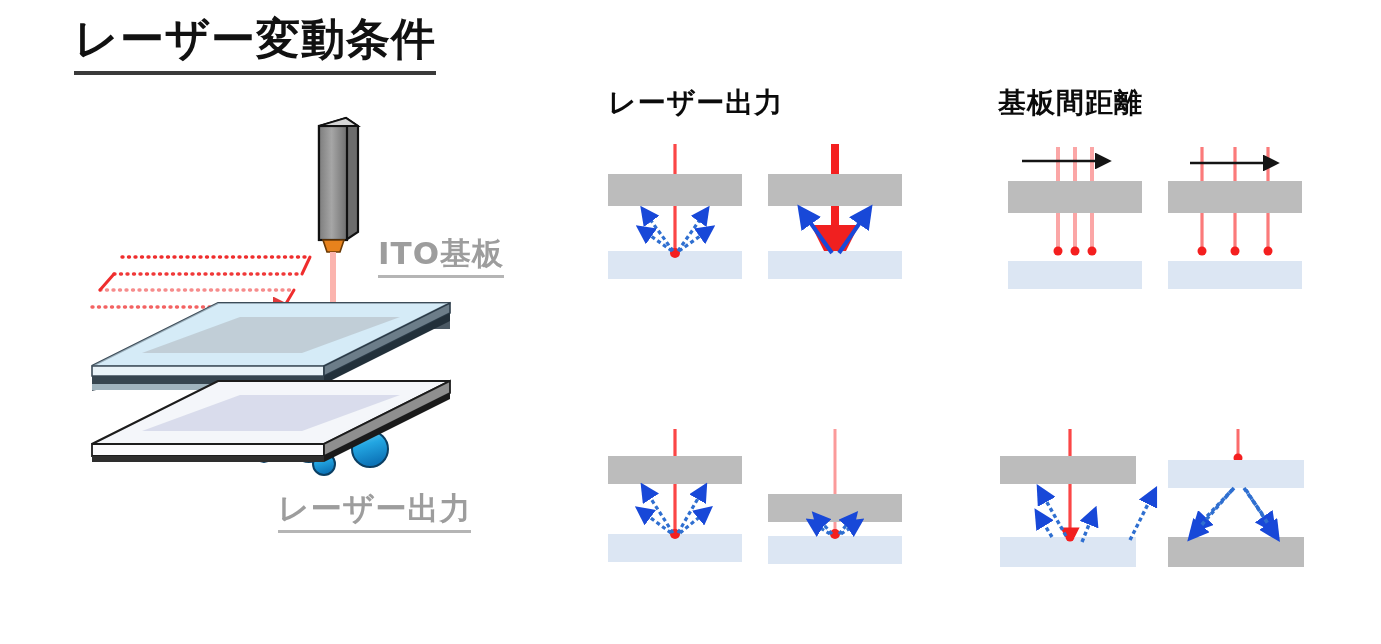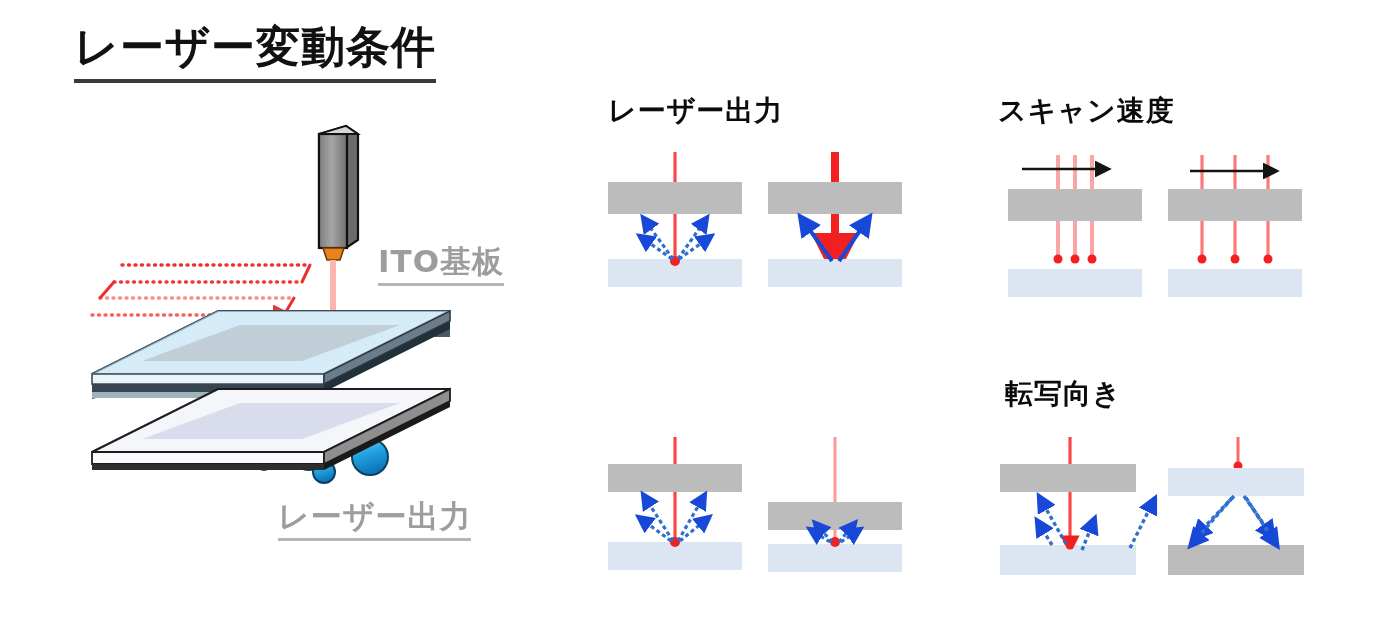--- a/index.html
+++ b/index.html
@@ -1,21 +1,21 @@
 <!DOCTYPE html>
 <html><head>
 <meta charset="utf-8">
 <style>
   html,body{margin:0;padding:0;}
   body{
     width:1381px;height:644px;background:#ffffff;
     font-family:"DejaVu Sans","Liberation Sans",sans-serif;
     overflow:hidden;position:relative;
   }
-  .stage{position:absolute;left:0;top:12px;width:1381px;height:532px;}
+  .stage{position:absolute;left:0;top:4px;width:1381px;height:532px;}
 
   
   .main-title{
     position:absolute;left:74px;top:6px;
     font-size:44px;font-weight:bold;color:#111111;
     letter-spacing:1px;white-space:nowrap;
     border-bottom:4px solid #3a3a3a;padding-bottom:2px;
   }
   .sec-title{
     position:absolute;font-size:28px;font-weight:bold;color:#0b0b0b;
@@ -124,22 +124,21 @@
         <polygon points="22,352 254,352 254,358 22,358" fill="#2e2e2e"></polygon>
         <polygon points="254,352 380,289 380,295 254,358" fill="#1a1a1a"></polygon>
       </g>
     </svg>
   </div>
 
   <div class="plate-label" style="left:378px;top:229px;">ITO基板</div>
   <div class="plate-label" style="left:278px;top:484px;">レーザー出力</div>
 
   <div class="sec-title" style="left:608px;top:80px;">レーザー出力</div>
-  <div class="sec-title" style="left:998px;top:80px;">スキャン速度</div>
-  <div class="sec-title" style="left:1005px;top:363px;">転写向き</div>
+  <div class="sec-title" style="left:998px;top:80px;">基板間距離</div>
 
   <svg width="0" height="0" style="position:absolute">
     <defs>
       <marker id="rArrowThin" markerWidth="8" markerHeight="8" refX="4" refY="4" orient="auto">
         <path d="M0,0 L8,4 L0,8 z" fill="#f02020"></path>
       </marker>
       <marker id="rArrowFat" markerWidth="6" markerHeight="6" refX="3" refY="3" orient="auto">
         <path d="M0,0 L6,3 L0,6 z" fill="#f02020"></path>
       </marker>
       <marker id="bArrow" markerWidth="6" markerHeight="6" refX="4" refY="3" orient="auto">

